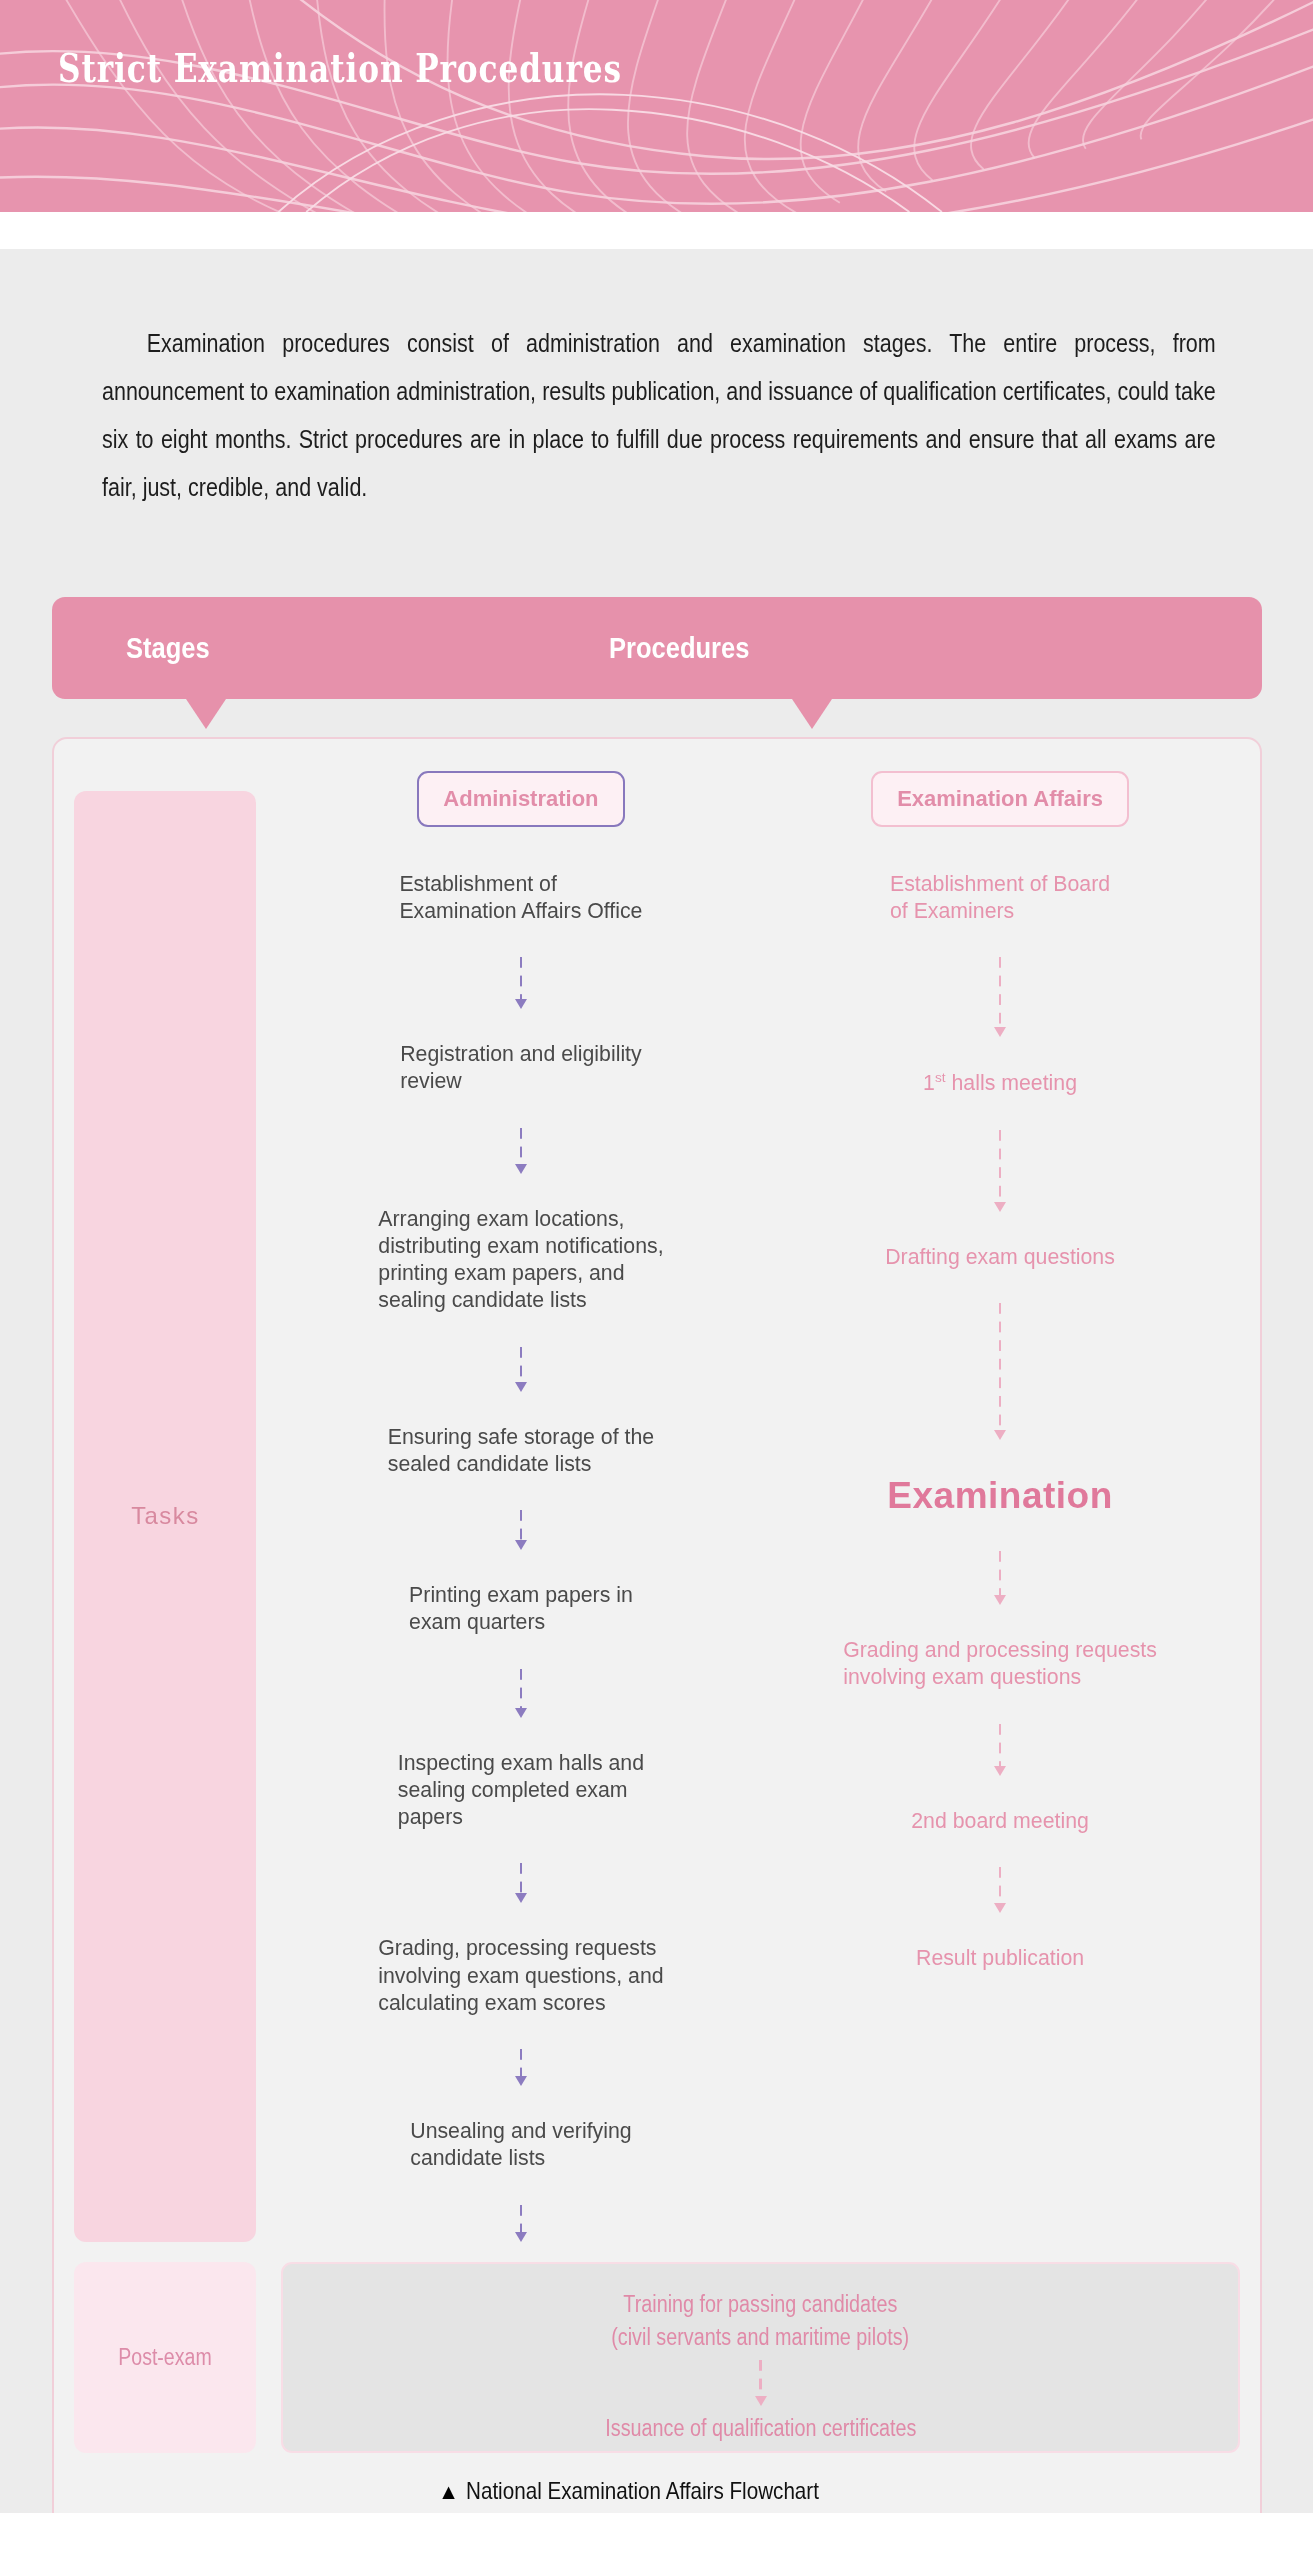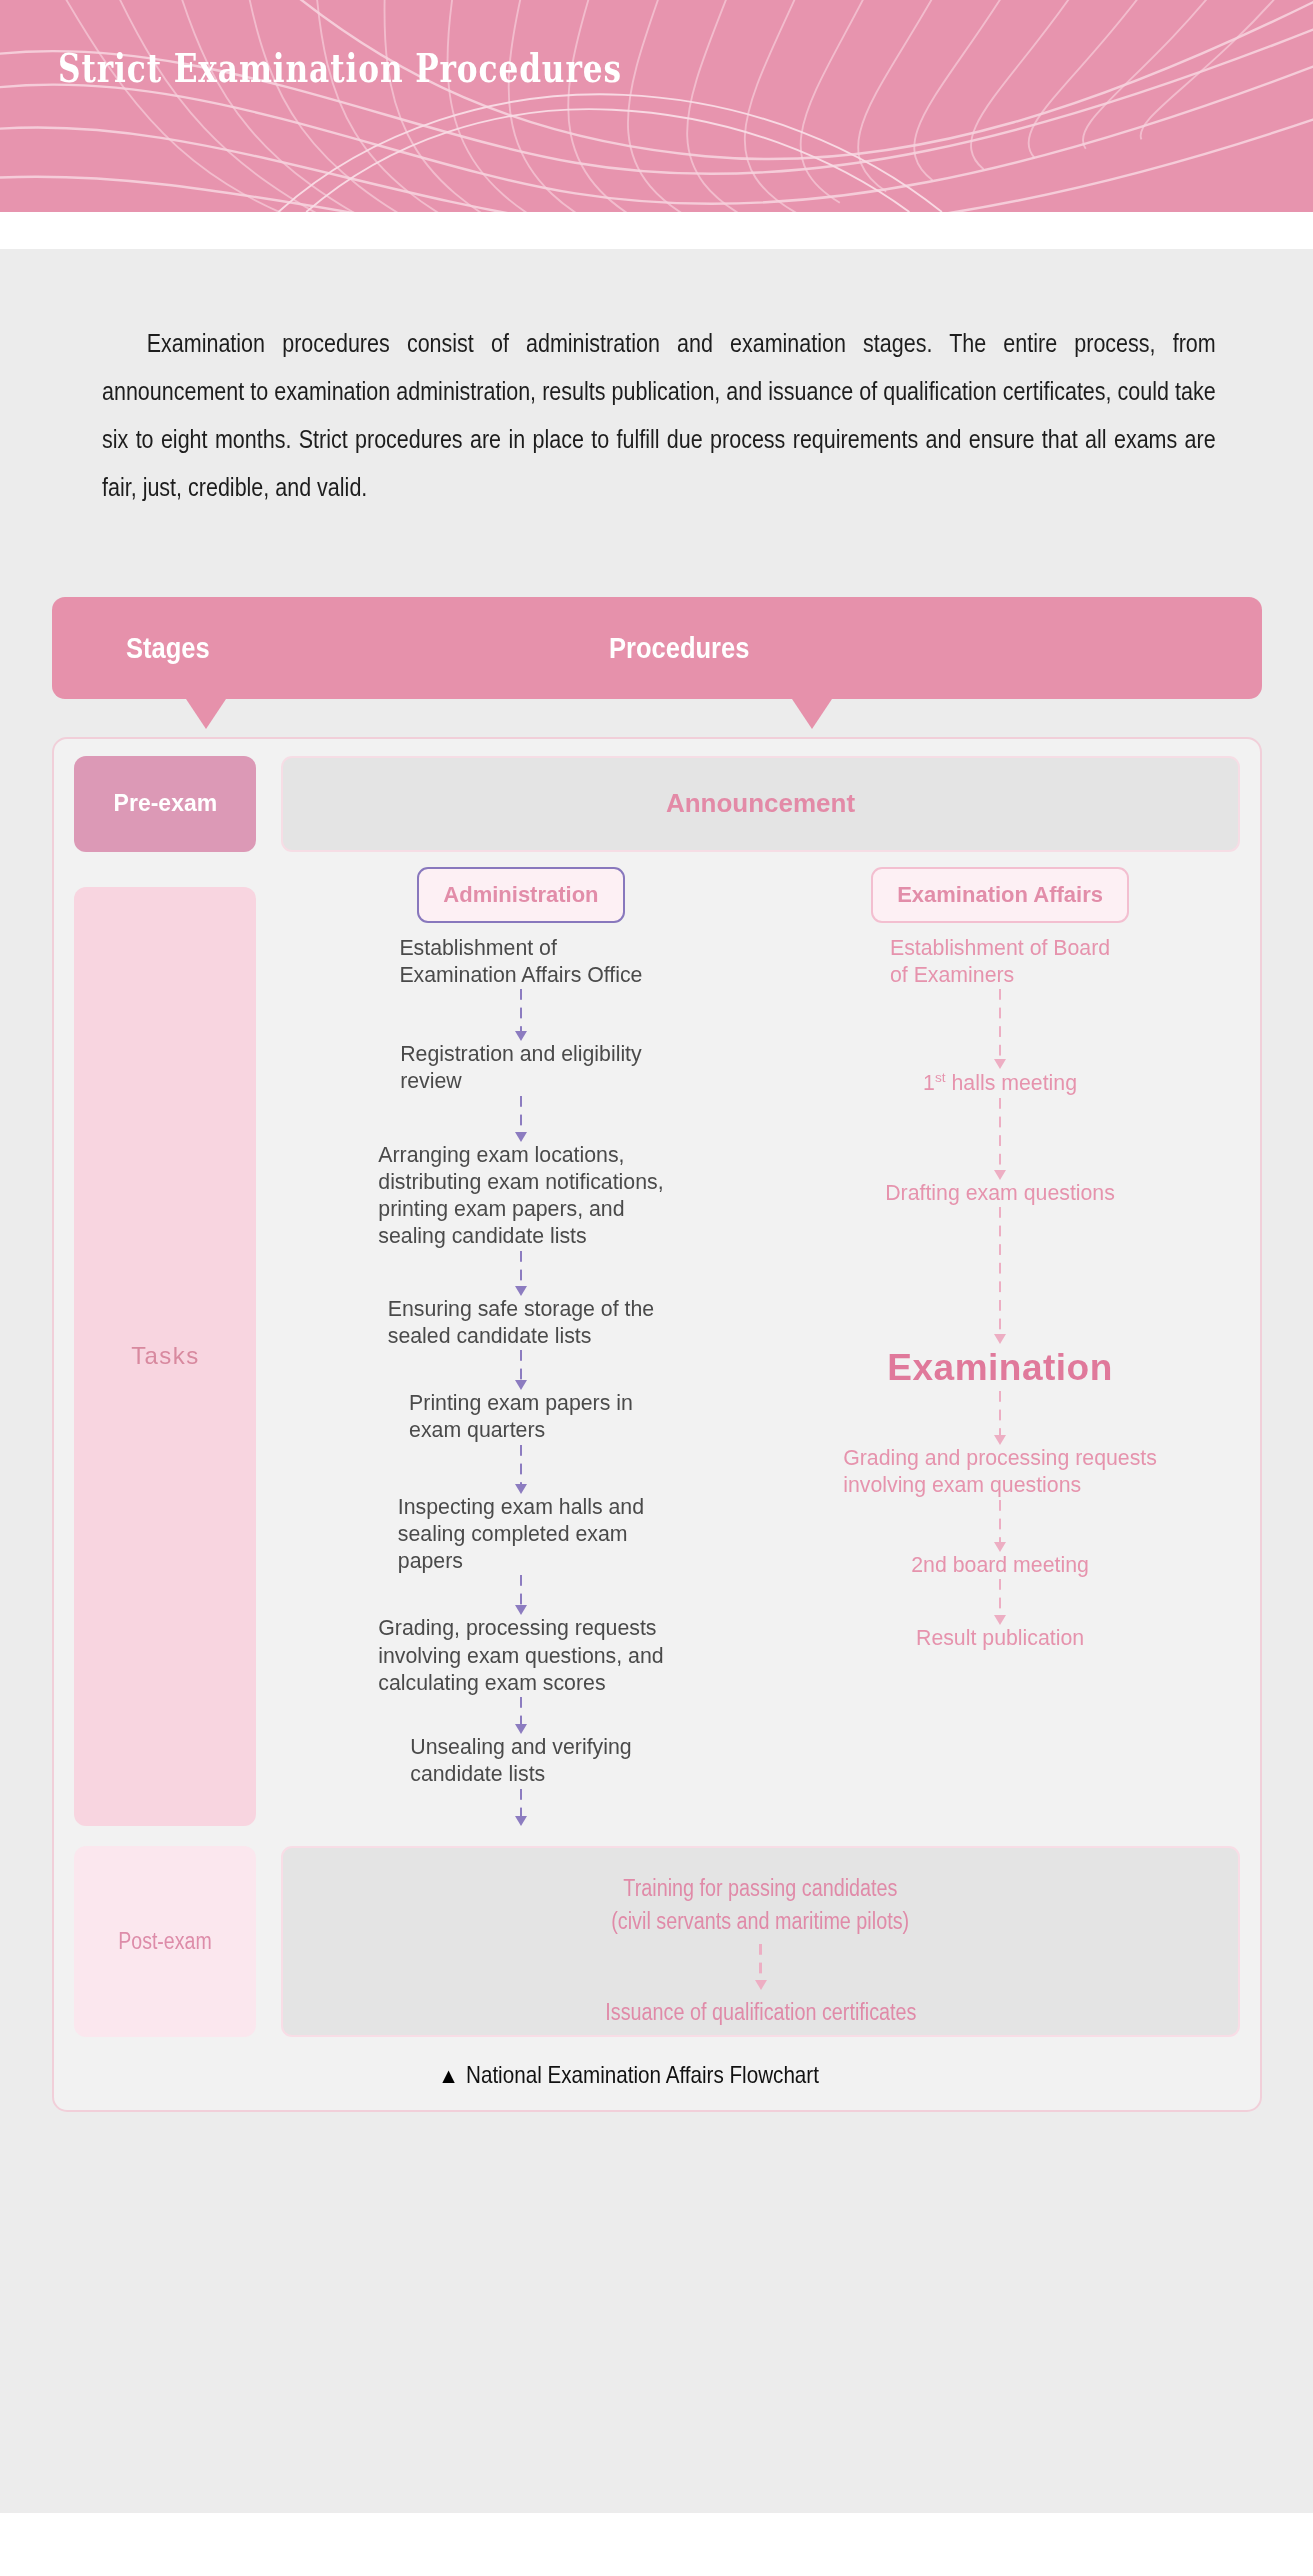--- a/index.html
+++ b/index.html
@@ -163,21 +163,21 @@
     width: 182px;
     background: #f8d5e0;
     border-radius: 12px;
     display: flex; align-items: center; justify-content: center;
     font-size: 24px;
     color: #d8899f;
     letter-spacing: 1.4px;
     margin-top: 20px;
   }
   .cols { flex: 1; display: flex; }
-  .col { width: 50%; display: flex; flex-direction: column; align-items: center; }
+  .col { width: 50%; display: flex; flex-direction: column; align-items: center; gap: 32px; }
 
   .col-head {
     border-radius: 11px;
     padding: 13px 24px;
     font-size: 22px; font-weight: 700;
     background: #fdf0f4;
     margin-bottom: 12px;
     text-align: center;
     white-space: nowrap;
   }
@@ -309,24 +309,20 @@
 
       <div class="titlebar">
         <div class="t-stages">Stages</div>
         <div class="t-procs">Procedures</div>
         <div class="tail a"></div>
         <div class="tail b"></div>
       </div>
 
       <div class="flow-box">
 
-        <div class="row1">
-          <div class="stage-badge stage-pre">Pre-exam</div>
-          <div class="announce-box">Announcement</div>
-        </div>
 
         <div class="row2">
           <div class="stage-tasks">Tasks</div>
 
           <div class="cols">
 
             <div class="col col-left">
               <div class="col-head admin">Administration</div>
 
               <div class="node">Establishment of

